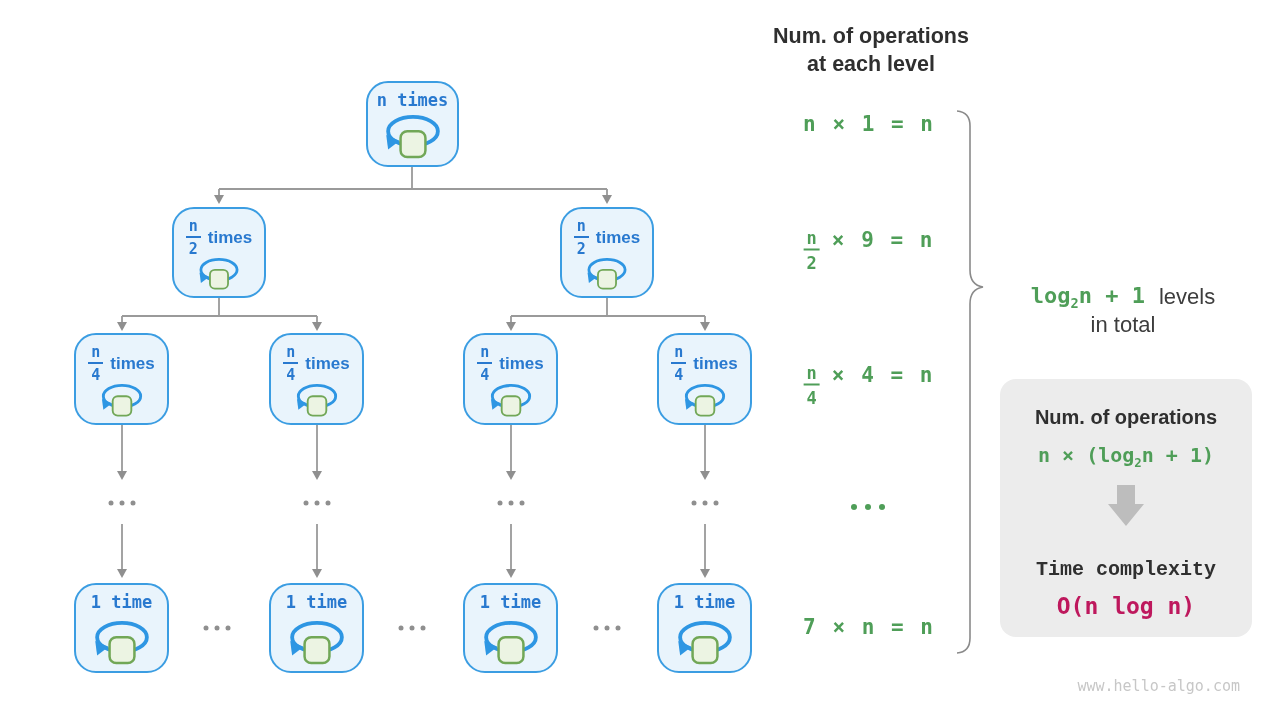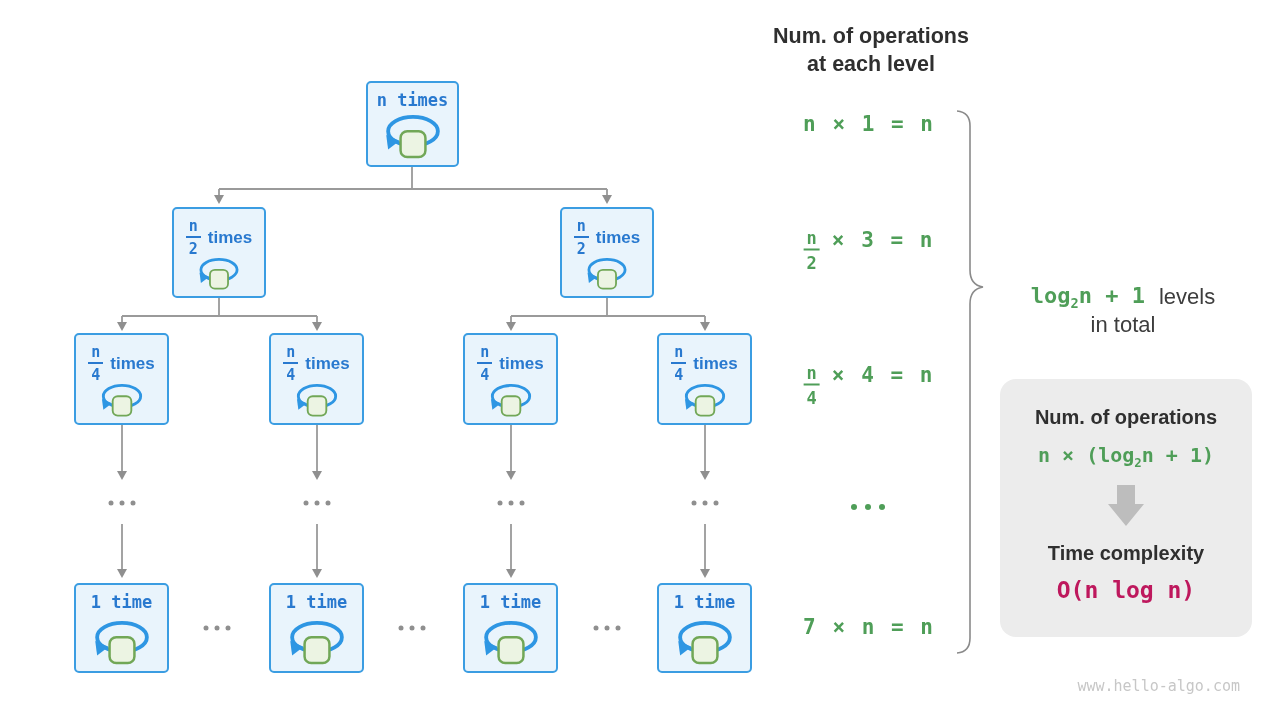--- a/index.html
+++ b/index.html
@@ -1,21 +1,21 @@
 <!DOCTYPE html>
 <html><head>
 <meta charset="utf-8">
 <style>
   html,body{margin:0;padding:0;background:#ffffff;}
   #canvas{position:relative;width:1280px;height:720px;background:#ffffff;overflow:hidden;
           font-family:"Liberation Sans", sans-serif;}
 
   
   .node{position:absolute;box-sizing:border-box;background:#e9f4fc;border:2.5px solid #3b9de2;
-        border-radius:5px;display:flex;flex-direction:column;align-items:center;
+        border-radius:22px;display:flex;flex-direction:column;align-items:center;
         justify-content:space-between;padding:8px 2px 6px;}
   .nlabel{color:#2979cf;font:bold 17px "DejaVu Sans Mono", monospace;display:flex;
           align-items:center;gap:7px;line-height:1.1;}
   .nlabel .suffix{font:500 17px "Liberation Sans", sans-serif;font-weight:600;}
   .frac{display:inline-flex;flex-direction:column;align-items:center;line-height:1;
         font:bold 15px "DejaVu Sans Mono", monospace;}
   .frac .num{padding:0 3px 1px;}
   .frac .den{border-top:2px solid currentColor;padding:2px 3px 0;}
   .loop{display:block;}
 
@@ -44,21 +44,21 @@
   .brace-label .dark{color:#3d3d3d;font-size:22px;}
   sub{font-size:0.62em;}
 
   
   .panel{position:absolute;left:1000px;top:379px;width:252px;height:258px;background:#ececec;
          border-radius:16px;display:flex;flex-direction:column;align-items:center;
          box-sizing:border-box;padding-top:27px;}
   .panel .ptitle{font-weight:bold;font-size:20px;color:#2f2f2f;}
   .panel .pformula{margin-top:14px;color:#4f9e58;font:bold 20px "DejaVu Sans Mono", monospace;}
   .panel .parrow{margin-top:15px;}
-  .panel .ptitle2{margin-top:15px;}
+  .panel .ptitle2{margin-top:31px;font-family:Liberation Mono, monospace;}
   .panel .pcomplex{margin-top:12px;color:#be185d;font:bold 23px "DejaVu Sans Mono", monospace;}
 
   .watermark{position:absolute;left:1240px;top:677px;transform:translateX(-100%);
              color:#c7c7c7;font:15px "DejaVu Sans Mono", monospace;white-space:nowrap;}
 </style>
 </head>
 <body>
 
 <div id="canvas">
 
@@ -255,21 +255,21 @@
 
   <div class="eqrow" style="top:124px">
     <span>n × 1 = n</span>
   </div>
 
   <div class="eqrow" style="top:250px">
     <span class="frac">
         <span class="num">n</span>
         <span class="den">2</span>
       </span>
-    <span>× 3 = n</span>
+    <span>× 9 = n</span>
   </div>
 
   <div class="eqrow" style="top:385px">
     <span class="frac">
         <span class="num">n</span>
         <span class="den">4</span>
       </span>
     <span>× 4 = n</span>
   </div>
 

